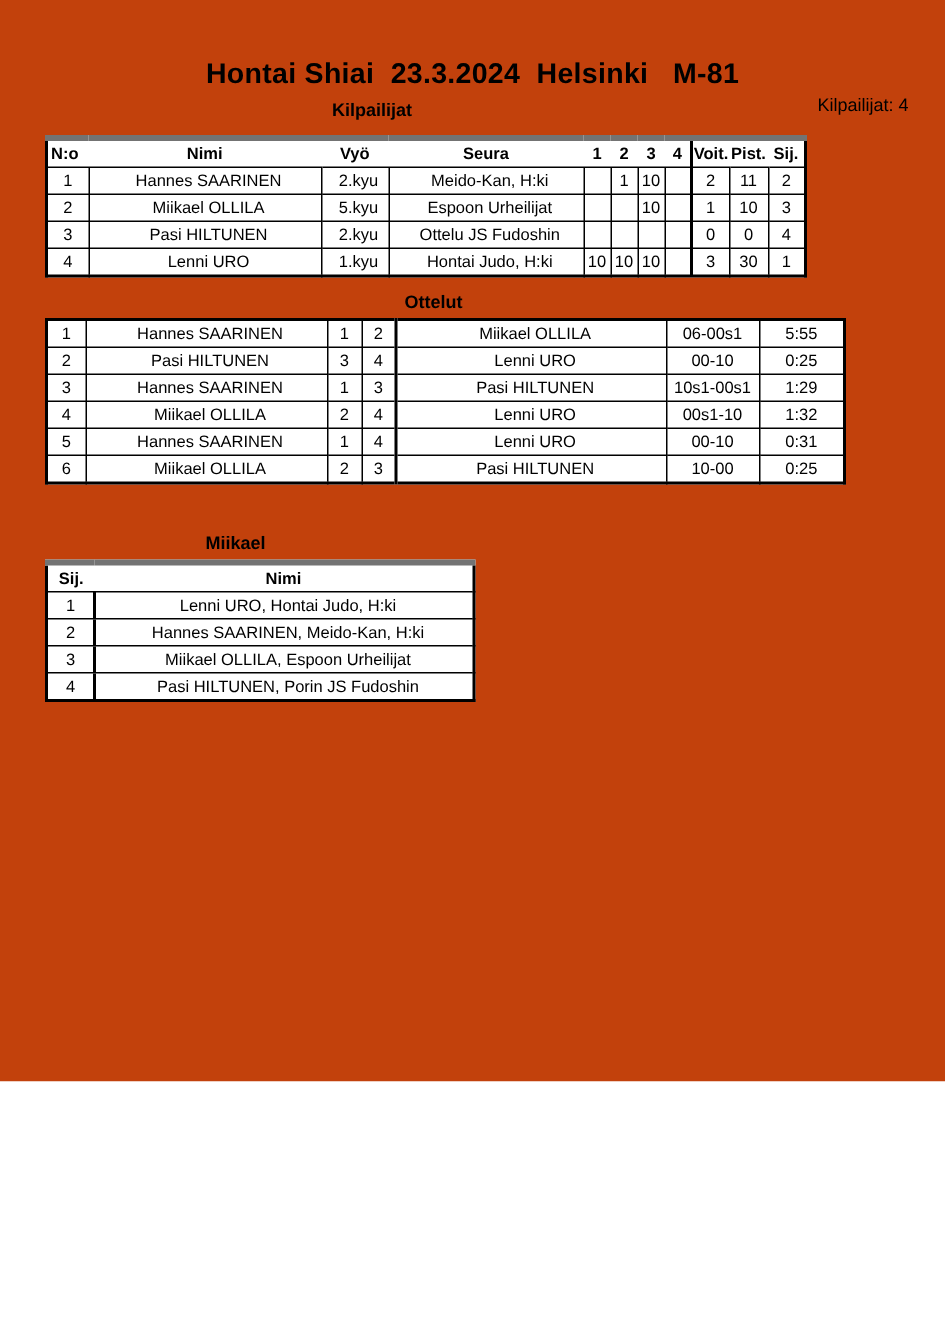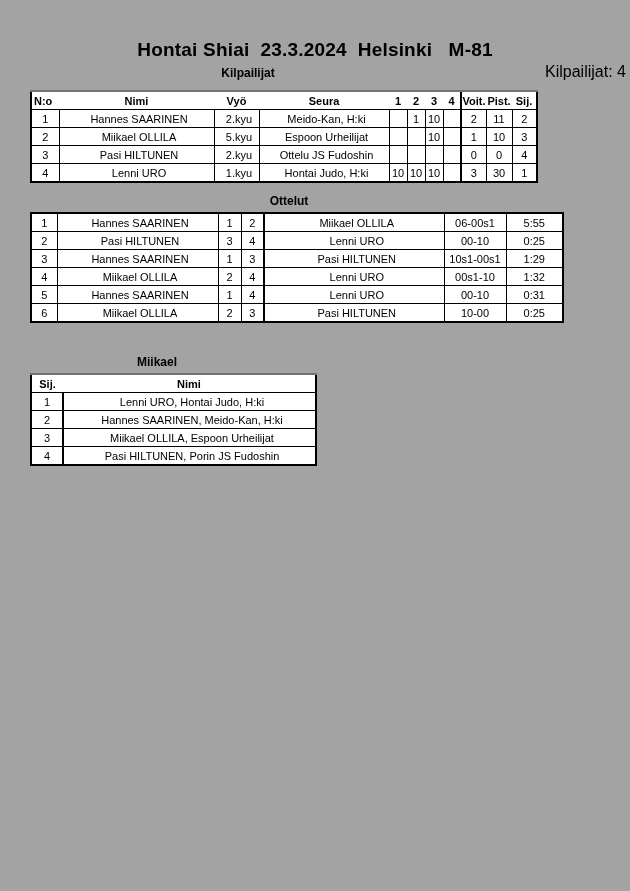--- a/index.html
+++ b/index.html
@@ -1,42 +1,42 @@
 <!DOCTYPE html>
 <html><head>
 <meta charset="utf-8">
 <style>
   html,body{margin:0;padding:0;background:#fff;}
   .page{
-    position:relative;width:630px;height:891px;background:#a3a3a3;
+    position:relative;width:630px;height:721px;background:#c2410c;
     font-family:"Liberation Sans",sans-serif;color:#000;overflow:hidden;
   }
   .doc-title{
     position:absolute;top:39px;left:0;width:630px;text-align:center;
     font-size:19px;font-weight:bold;white-space:pre;letter-spacing:0.2px;
   }
   .caption{
     position:absolute;width:160px;text-align:center;
     font-size:12px;font-weight:bold;
   }
   .cap-kilpailijat{top:66px;left:168px;}
   .cap-ottelut{top:194px;left:209px;}
   .cap-tulokset{top:355px;left:77px;}
   .count-label{
-    position:absolute;top:63px;left:545px;font-size:16px;
+    position:absolute;top:63px;left:545px;font-size:12px;
   }
   table{
     position:absolute;border-collapse:collapse;table-layout:fixed;
     border:2px solid #000;background:#fff;
   }
   .t-kilpailijat{left:30px;top:90px;}
   .t-ottelut{left:30px;top:212px;}
   .t-tulokset{left:30px;top:373px;}
   th{
-    border-left:none;border-right:none;border-top:2px solid #737373;border-bottom:1px solid #000;
+    border-left:none;border-right:none;border-top:4px solid #737373;border-bottom:1px solid #000;
     font-size:11px;font-weight:bold;text-align:center;padding:0;height:17px;
     white-space:nowrap;
   }
   td{
     border:1px solid #000;font-size:11px;padding:0;height:17px;
     text-align:center;white-space:nowrap;vertical-align:middle;
   }
   th.hl{text-align:left;padding-left:2px;}
   td.l{text-align:center;padding-left:7px;padding-right:2px;}
   th.thickL,td.thickL{border-left:2px solid #000;}

